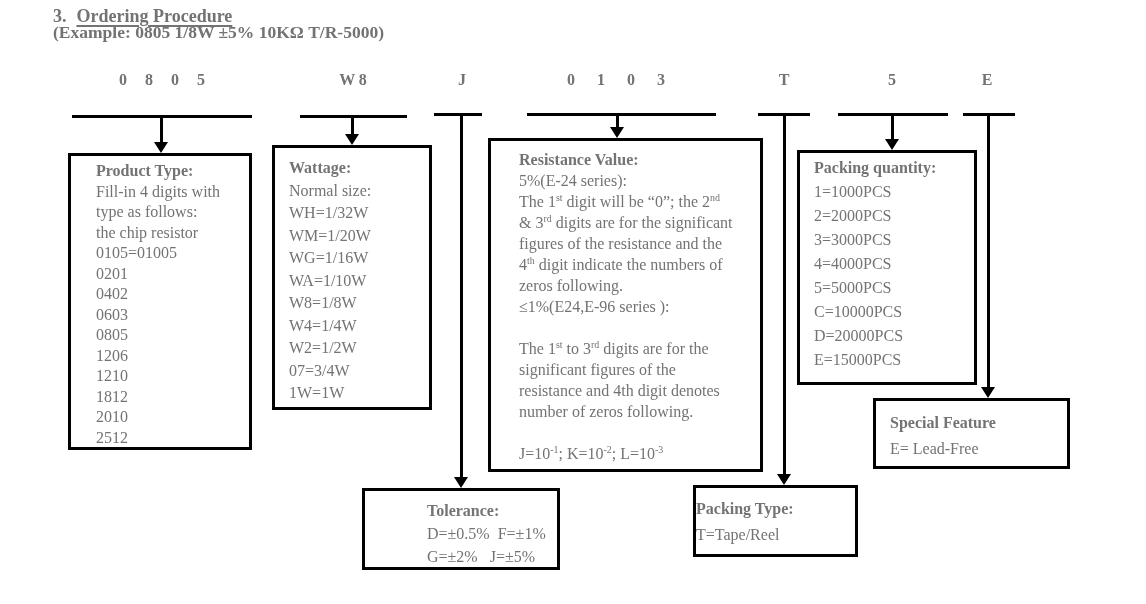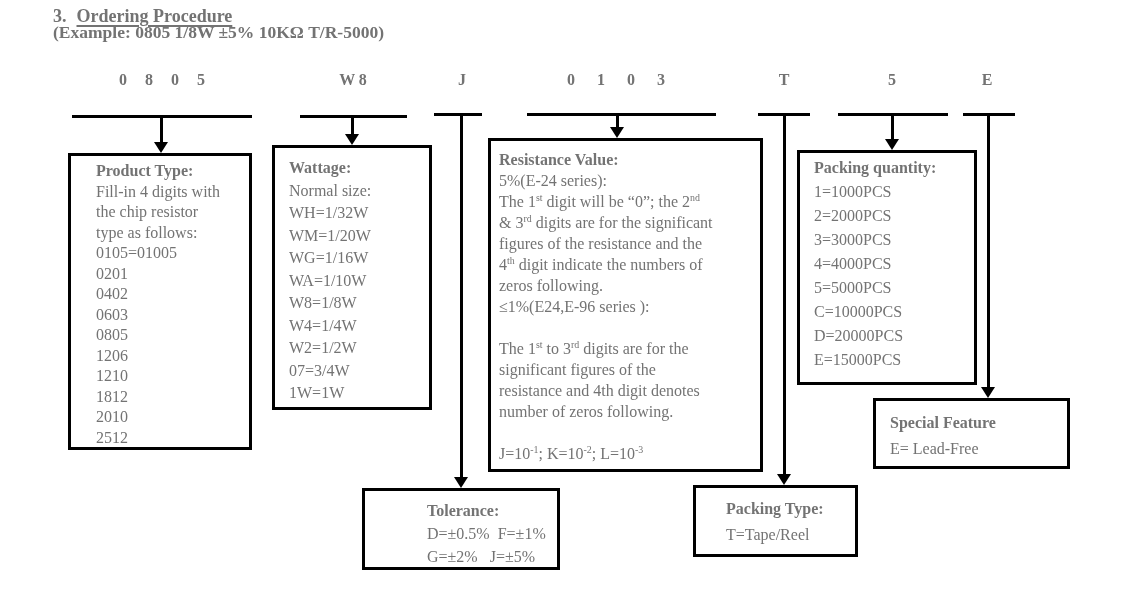--- a/index.html
+++ b/index.html
@@ -48,29 +48,29 @@
     overflow: hidden;
   }
   .box-title { font-weight: bold; white-space: pre; }
   .line { white-space: pre; }
   sup { font-size: 0.62em; line-height: 0; margin-top: 19px; }
   
   #box-product    { left: 68px;  top: 153px; width: 184px; height: 297px; padding: 5px 25px; }
   #box-product .box-title, #box-product .line { line-height: 20.5px; }
   #box-wattage    { left: 272px; top: 145px; width: 160px; height: 265px; padding: 9px 14px; }
   #box-wattage .box-title, #box-wattage .line { line-height: 22.5px; }
-  #box-resist     { left: 488px; top: 138px; width: 275px; height: 334px; padding: 8px 8px; }
+  #box-resist     { left: 488px; top: 138px; width: 275px; height: 334px; padding: 8px 28px; }
   #box-resist .box-title, #box-resist .line { line-height: 21px; }
   #box-packqty    { left: 797px; top: 150px; width: 180px; height: 235px; padding: 3px 14px; }
   #box-packqty .box-title, #box-packqty .line { line-height: 24px; }
   #box-special    { left: 873px; top: 398px; width: 197px; height: 71px; padding: 9px 14px; }
   #box-special .box-title, #box-special .line { line-height: 26px; }
   #box-tolerance  { left: 362px; top: 488px; width: 198px; height: 82px; padding: 8px 14px; }
   #box-tolerance .box-title, #box-tolerance .line { line-height: 23px; margin-left: 48px; }
-  #box-packtype   { left: 693px; top: 485px; width: 165px; height: 72px; padding: 8px 30px; }
+  #box-packtype   { left: 693px; top: 485px; width: 165px; height: 72px; padding: 8px 0; }
   #box-packtype .box-title, #box-packtype .line { line-height: 26px; }
 </style>
 </head>
 <body>
 
 <div id="page">
 
   <div class="abs doc-title">
     <span class="num">3.</span><span class="underlined">Ordering Procedure</span>
   </div>
@@ -105,22 +105,22 @@
   <div class="abs arrowhead" style="left:454px; top:477px;"></div>
   <div class="abs arrowhead" style="left:610px; top:127px;"></div>
   <div class="abs arrowhead" style="left:777px; top:474px;"></div>
   <div class="abs arrowhead" style="left:885px; top:139px;"></div>
   <div class="abs arrowhead" style="left:981px; top:387px;"></div>
 
   <div id="box-product" class="abs box">
     <div class="box-title">Product Type:</div>
     <div>
         <div class="line">Fill-in 4 digits with</div>
+        <div class="line">type as follows:</div>
         <div class="line">the chip resistor</div>
-        <div class="line">type as follows:</div>
         <div class="line">0105=01005</div>
         <div class="line">0201</div>
         <div class="line">0402</div>
         <div class="line">0603</div>
         <div class="line">0805</div>
         <div class="line">1206</div>
         <div class="line">1210</div>
         <div class="line">1812</div>
         <div class="line">2010</div>
         <div class="line">2512</div>

